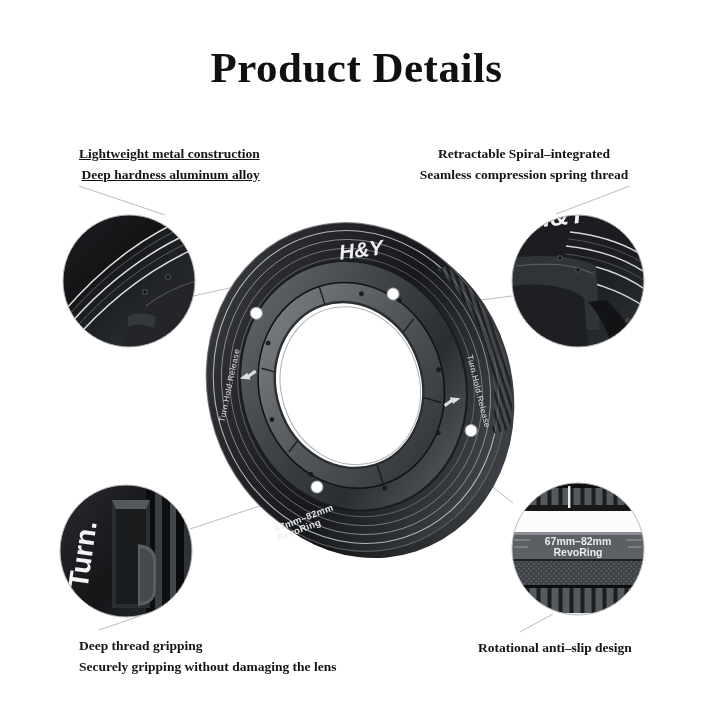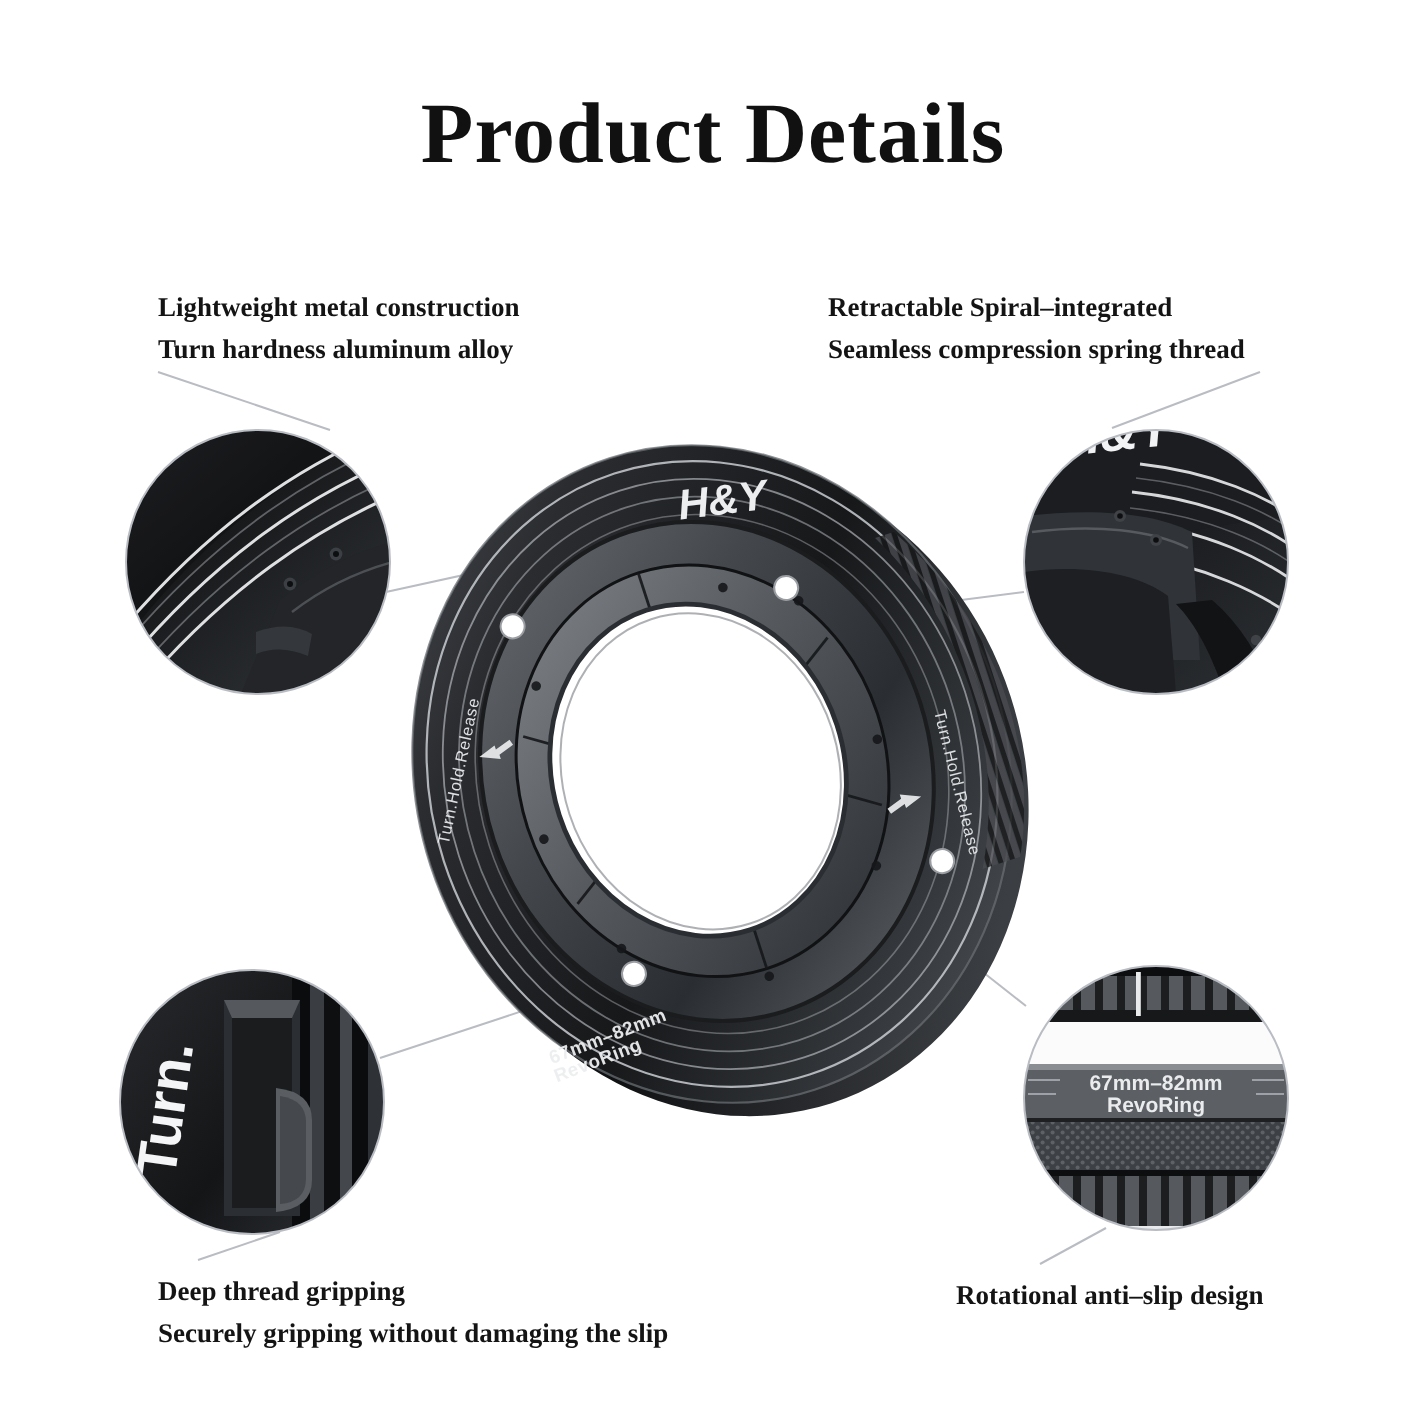--- a/index.html
+++ b/index.html
@@ -30,22 +30,22 @@
   .callout-label {
     position: absolute;
     font-family: "Liberation Serif", serif;
     font-size: 13.5px;
     font-weight: 700;
     color: #141414;
     line-height: 1.52;
     white-space: nowrap;
   }
   .callout-label .ln { display: block; }
-  #label-tl { left: 79px;  top: 144px; text-align: left; }
-  #label-tr { left: 414px; top: 144px; width: 220px; text-align: left; }
+  #label-tl { left: 79px;  top: 144px; text-align: right; text-decoration: underline; }
+  #label-tr { left: 414px; top: 144px; width: 220px; text-align: center; }
   #label-bl { left: 79px;  top: 636px; text-align: left; }
   #label-br { left: 478px; top: 638px; text-align: center; }
 
   #art {
     position: absolute;
     left: 0; top: 0;
     width: 713px;
     height: 713px;
   }
   .nosel { user-select: none; }
@@ -345,30 +345,30 @@
 
         <rect x="512" y="585" width="132" height="28" fill="url(#pRibs)"></rect>
         <rect x="512" y="585" width="132" height="3" fill="#0d0e10"></rect>
       </g>
       <circle cx="578" cy="549" r="66" fill="none" stroke="#b9bcc2" stroke-width="1"></circle>
     </g>
   </svg>
 
   <div class="callout-label nosel" id="label-tl">
     <span class="ln">Lightweight metal construction</span>
-    <span class="ln">Turn hardness aluminum alloy</span>
+    <span class="ln">Deep hardness aluminum alloy</span>
   </div>
 
   <div class="callout-label nosel" id="label-tr">
     <span class="ln">Retractable Spiral–integrated</span>
     <span class="ln">Seamless compression spring thread</span>
   </div>
 
   <div class="callout-label nosel" id="label-bl">
     <span class="ln">Deep thread gripping</span>
-    <span class="ln">Securely gripping without damaging the slip</span>
+    <span class="ln">Securely gripping without damaging the lens</span>
   </div>
 
   <div class="callout-label nosel" id="label-br">
     <span class="ln">Rotational anti–slip design</span>
   </div>
 
 </div>
 
 </body></html>

